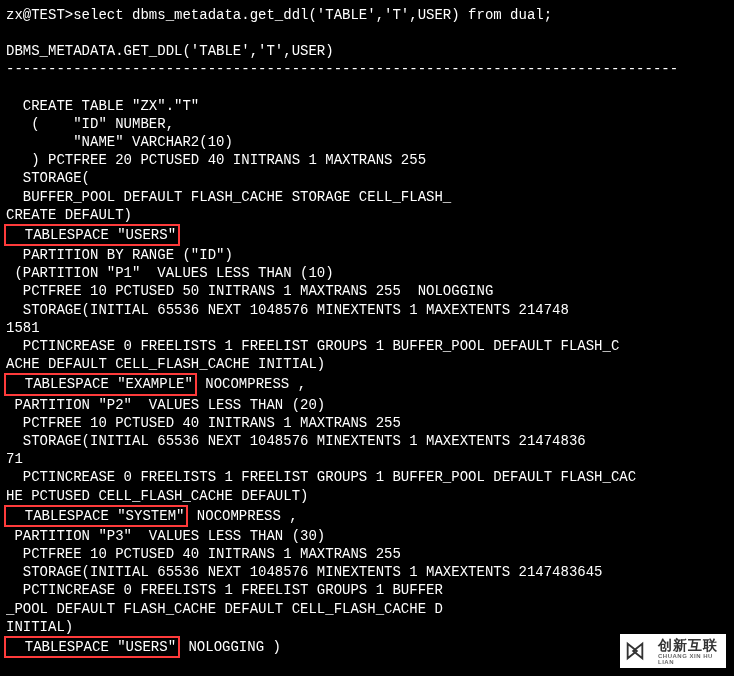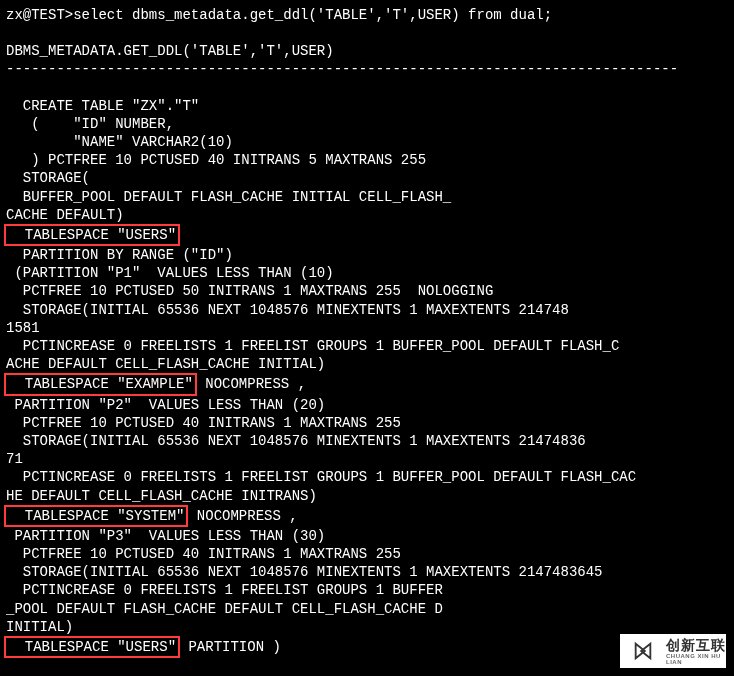--- a/index.html
+++ b/index.html
@@ -42,21 +42,21 @@
       width: 106px;
       height: 34px;
       background: #fff;
       color: #333;
       font-family: sans-serif;
       font-size: 11px;
       font-weight: bold;
       display: flex;
       align-items: center;
       justify-content: space-between;
-      padding-left: 12px;
+      padding-left: 4px;
       gap: 10px;
     }
     .watermark .logo-shape {
       width: 22px;
       height: 22px;
       position: relative;
       margin-right: 2px;
     }
     .watermark .logo-shape svg {
       width: 22px;
@@ -83,47 +83,47 @@
 <body>
 
 <div class="line">zx@TEST&gt;select dbms_metadata.get_ddl('TABLE','T',USER) from dual;</div>
 <div class="line"></div>
 <div class="line">DBMS_METADATA.GET_DDL('TABLE','T',USER)</div>
 <div class="line dashes">--------------------------------------------------------------------------------</div>
 <div class="line"></div>
 <div class="line">  CREATE TABLE "ZX"."T"</div>
 <div class="line">   (    "ID" NUMBER,</div>
 <div class="line">        "NAME" VARCHAR2(10)</div>
-<div class="line">   ) PCTFREE 10 PCTUSED 40 INITRANS 5 MAXTRANS 255</div>
+<div class="line">   ) PCTFREE 20 PCTUSED 40 INITRANS 1 MAXTRANS 255</div>
 <div class="line">  STORAGE(</div>
-<div class="line">  BUFFER_POOL DEFAULT FLASH_CACHE INITIAL CELL_FLASH_</div>
-<div class="line">CACHE DEFAULT)</div>
+<div class="line">  BUFFER_POOL DEFAULT FLASH_CACHE STORAGE CELL_FLASH_</div>
+<div class="line">CREATE DEFAULT)</div>
 <div class="line"><span class="highlight-box">  TABLESPACE "USERS"</span></div>
 <div class="line">  PARTITION BY RANGE ("ID")</div>
 <div class="line"> (PARTITION "P1"  VALUES LESS THAN (10)</div>
 <div class="line">  PCTFREE 10 PCTUSED 50 INITRANS 1 MAXTRANS 255  NOLOGGING</div>
 <div class="line">  STORAGE(INITIAL 65536 NEXT 1048576 MINEXTENTS 1 MAXEXTENTS 214748</div>
 <div class="line">1581</div>
 <div class="line">  PCTINCREASE 0 FREELISTS 1 FREELIST GROUPS 1 BUFFER_POOL DEFAULT FLASH_C</div>
 <div class="line">ACHE DEFAULT CELL_FLASH_CACHE INITIAL)</div>
 <div class="line"><span class="highlight-box">  TABLESPACE "EXAMPLE"</span><span> NOCOMPRESS ,</span></div>
 <div class="line"> PARTITION "P2"  VALUES LESS THAN (20)</div>
 <div class="line">  PCTFREE 10 PCTUSED 40 INITRANS 1 MAXTRANS 255</div>
 <div class="line">  STORAGE(INITIAL 65536 NEXT 1048576 MINEXTENTS 1 MAXEXTENTS 21474836</div>
 <div class="line">71</div>
 <div class="line">  PCTINCREASE 0 FREELISTS 1 FREELIST GROUPS 1 BUFFER_POOL DEFAULT FLASH_CAC</div>
-<div class="line">HE DEFAULT CELL_FLASH_CACHE INITRANS)</div>
+<div class="line">HE PCTUSED CELL_FLASH_CACHE DEFAULT)</div>
 <div class="line"><span class="highlight-box">  TABLESPACE "SYSTEM"</span><span> NOCOMPRESS ,</span></div>
 <div class="line"> PARTITION "P3"  VALUES LESS THAN (30)</div>
 <div class="line">  PCTFREE 10 PCTUSED 40 INITRANS 1 MAXTRANS 255</div>
 <div class="line">  STORAGE(INITIAL 65536 NEXT 1048576 MINEXTENTS 1 MAXEXTENTS 2147483645</div>
 <div class="line">  PCTINCREASE 0 FREELISTS 1 FREELIST GROUPS 1 BUFFER</div>
 <div class="line">_POOL DEFAULT FLASH_CACHE DEFAULT CELL_FLASH_CACHE D</div>
 <div class="line">INITIAL)</div>
-<div class="line"><span class="highlight-box">  TABLESPACE "USERS"</span><span> PARTITION )</span></div>
+<div class="line"><span class="highlight-box">  TABLESPACE "USERS"</span><span> NOLOGGING )</span></div>
 
 <div class="watermark">
   <div class="logo-shape">
     <svg viewBox="0 0 24 24">
       <path d="M4 4 L14 12 L4 20 Z M20 4 L10 12 L20 20 Z" fill="none" stroke="#333" stroke-width="2"></path>
     </svg>
   </div>
   <div class="cn-text">
     <div class="row1">创新互联</div>
     <div class="row2">CHUANG XIN HU LIAN</div>

